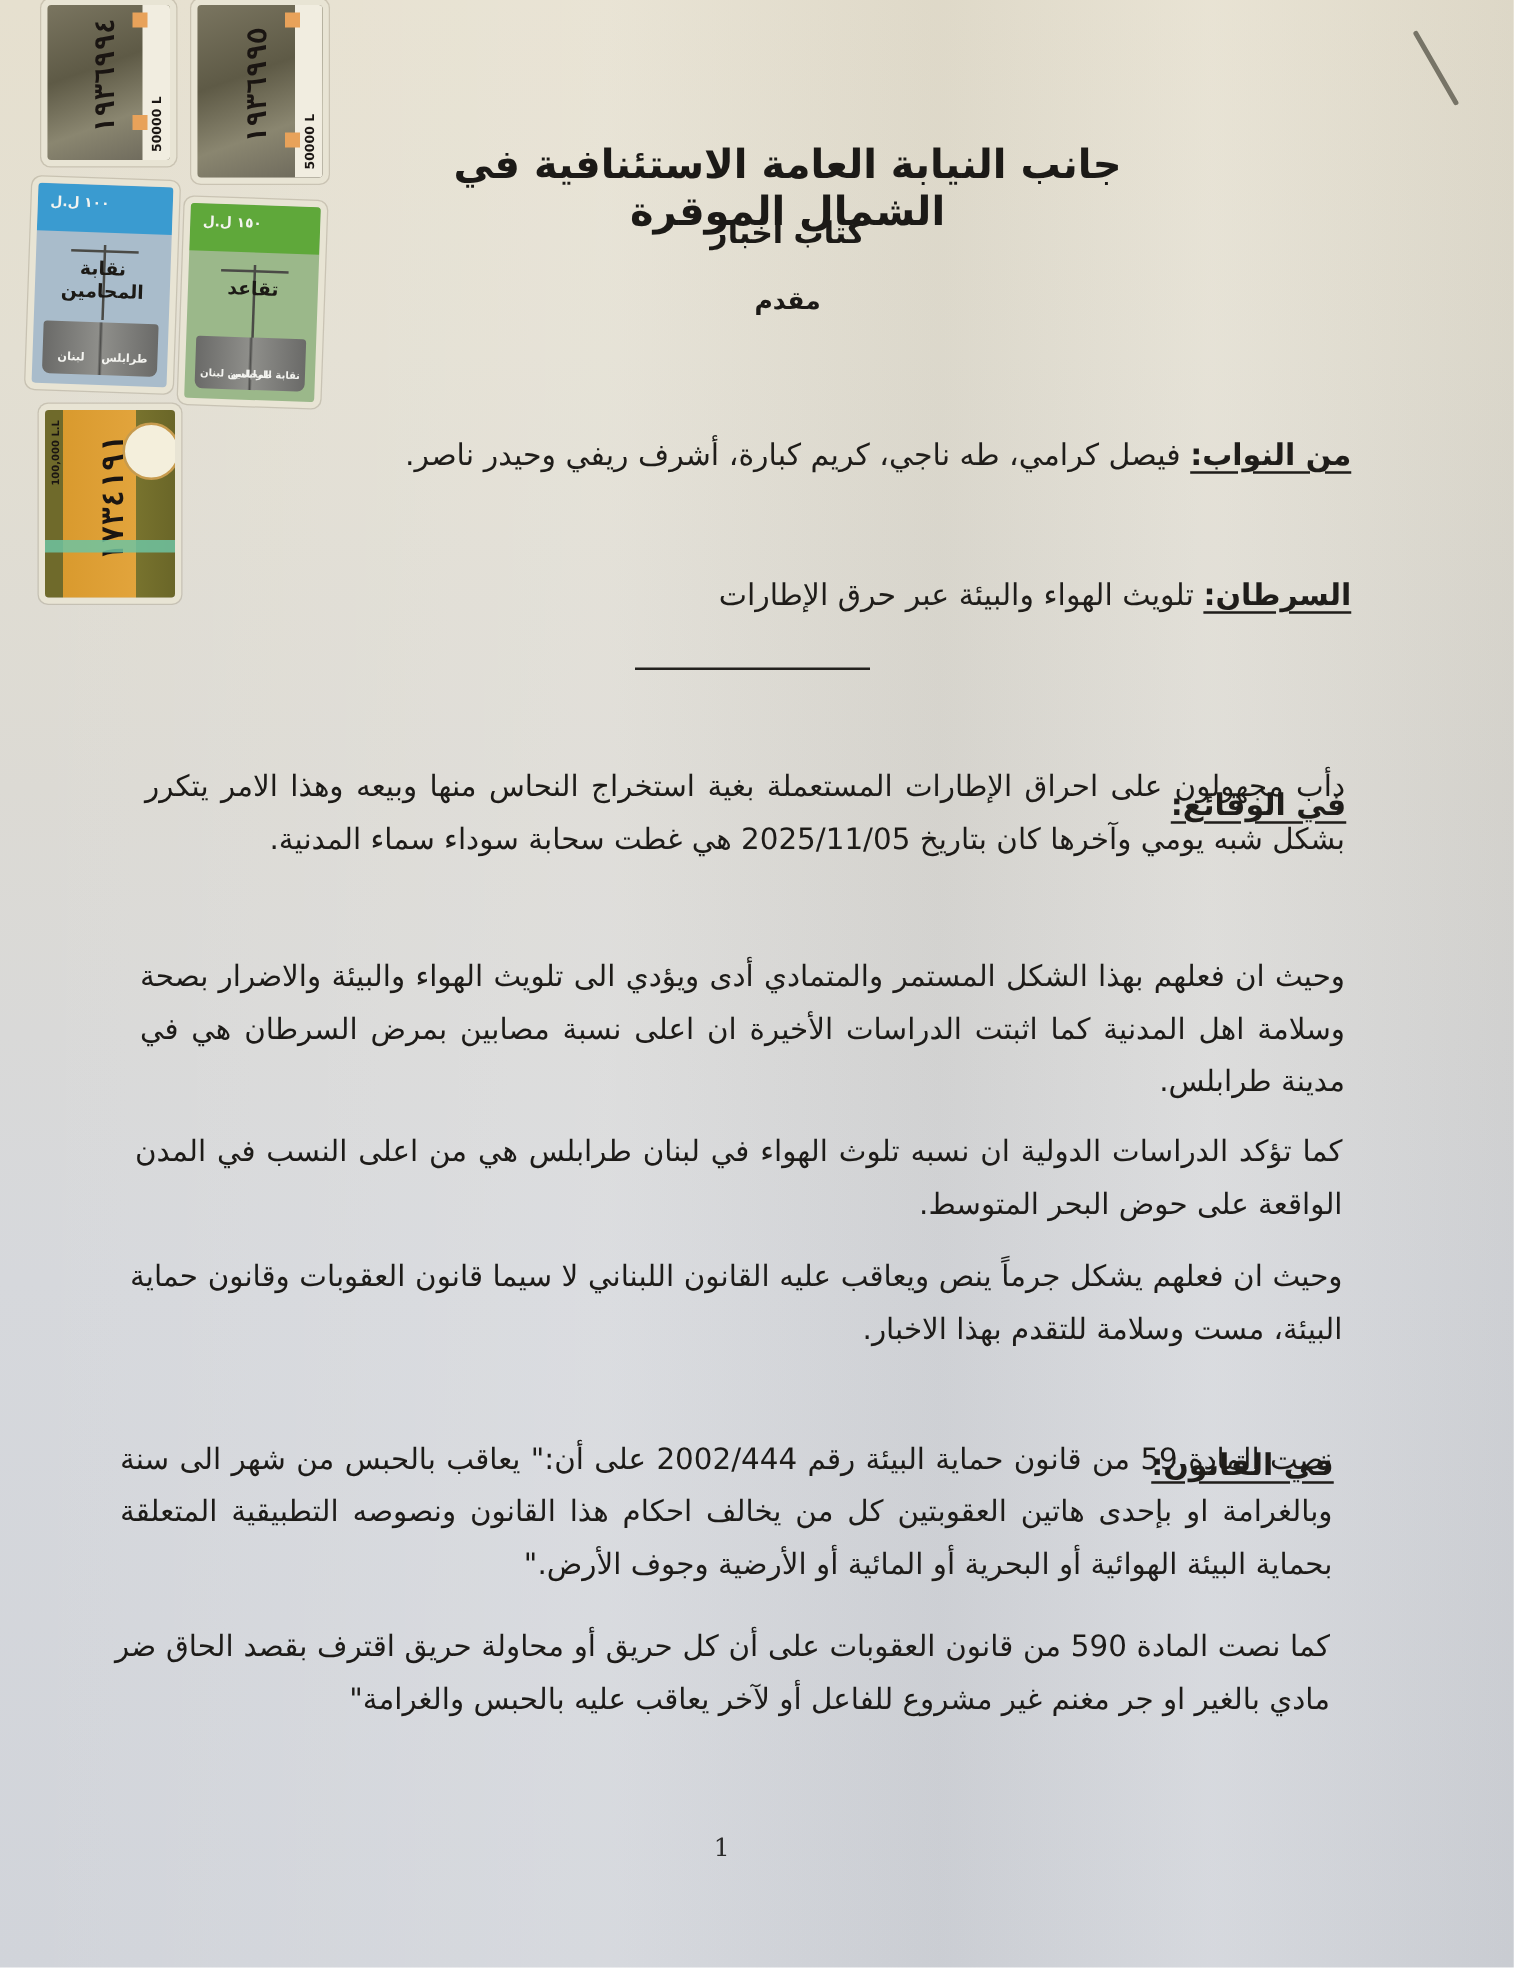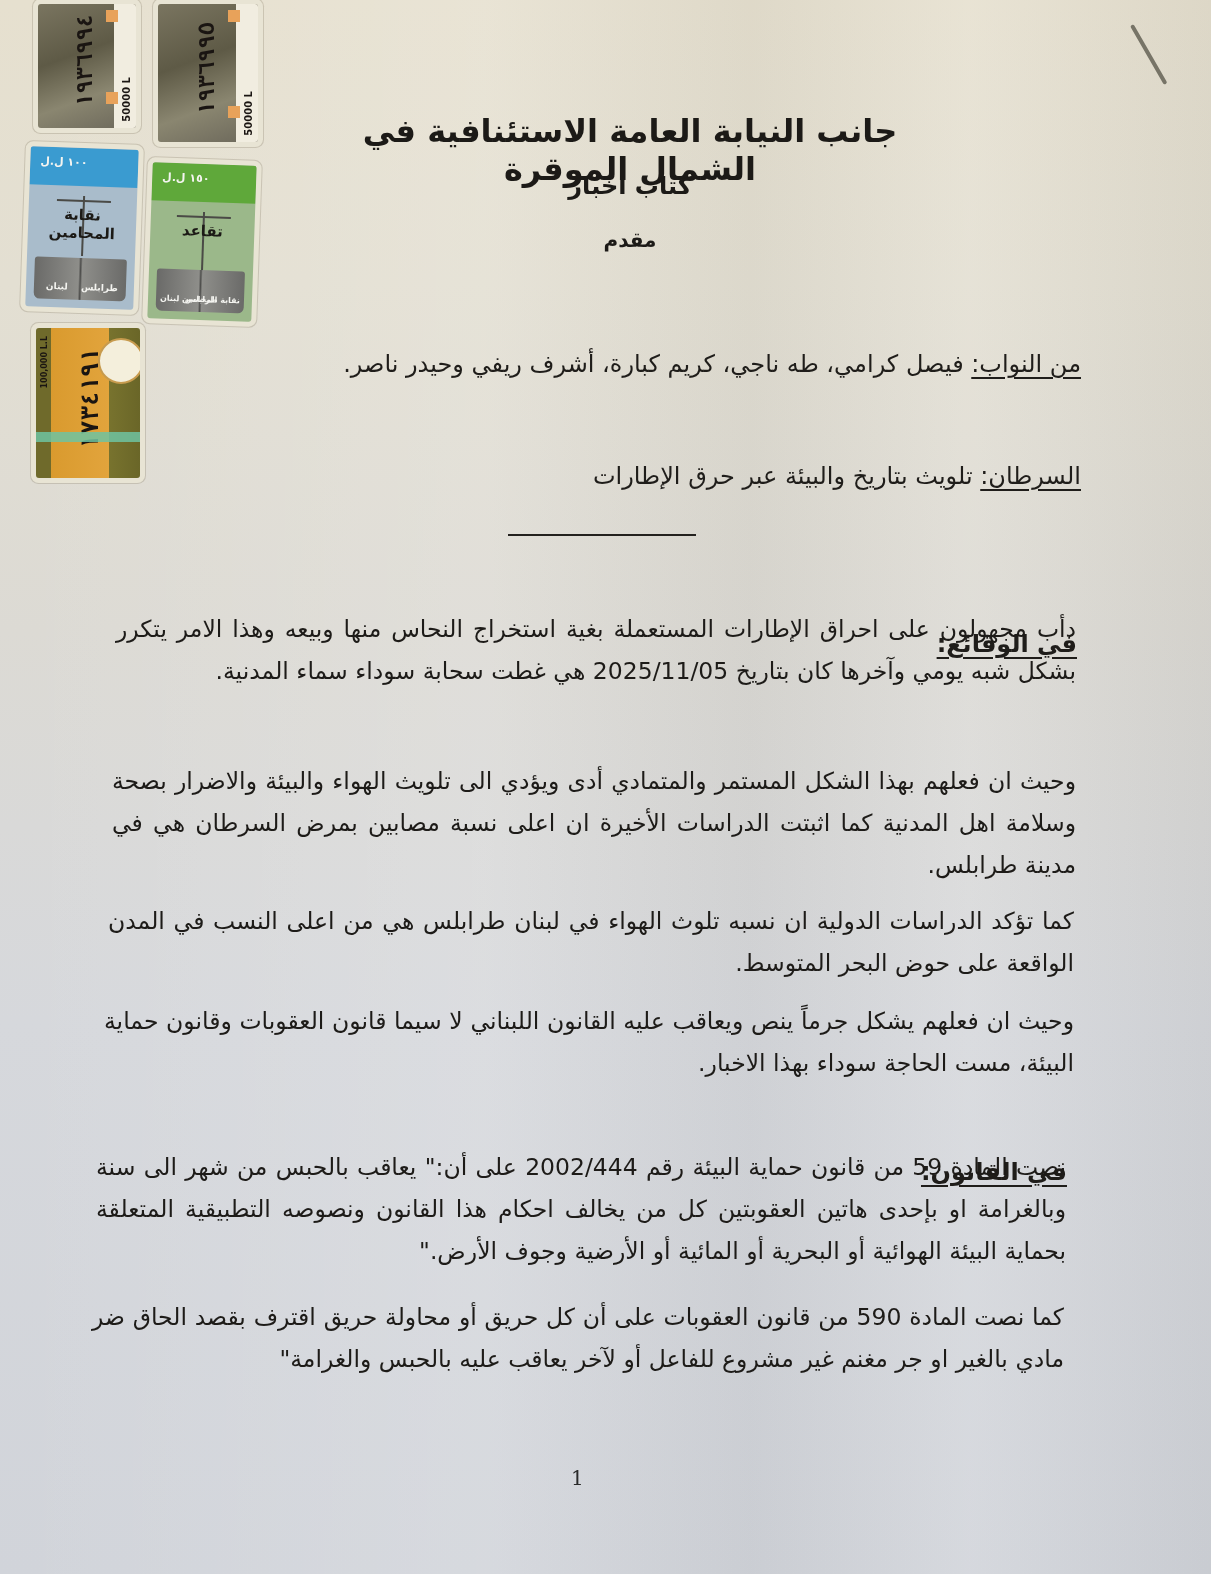--- a/index.html
+++ b/index.html
@@ -20,21 +20,21 @@
       opacity:.8;
     }
     .heading {
       position:absolute; left:300px; width:660px; text-align:center; direction:rtl;
       font-weight:bold; color:#1c1a17;
     }
     .h1 { top:112px; font-size:32px; }
     .h2 { top:172px; font-size:24px; }
     .h3 { top:228px; font-size:20px; }
     .line-block { position:absolute; right:130px; direction:rtl; text-align:right; font-size:24px; }
-    .label-u { text-decoration:underline; font-weight:normal; text-underline-offset:5px; }
+    .label-u { text-decoration:underline; font-weight:bold; text-underline-offset:5px; }
     .from { top:350px; }
     .subject { top:462px; }
     .rule {
       position:absolute; left:508px; top:534px; width:188px; height:2px; background:#23211e;
     }
     .section-title {
       position:absolute; right:134px; direction:rtl; font-size:24px; font-weight:bold;
       text-decoration:underline; text-underline-offset:5px;margin-top:48px;
     }
     .para {
@@ -145,29 +145,29 @@
 
   <div class="heading h1">جانب النيابة العامة الاستئنافية في الشمال الموقرة</div>
   <div class="heading h2">كتاب اخبار</div>
   <div class="heading h3">مقدم</div>
 
   <div class="line-block from">
     <span class="label-u">من النواب:</span><span> فيصل كرامي، طه ناجي، كريم كبارة، أشرف ريفي وحيدر ناصر.</span>
   </div>
 
   <div class="line-block subject">
-    <span class="label-u">السرطان:</span><span> تلويث بتاريخ والبيئة عبر حرق الإطارات</span>
+    <span class="label-u">السرطان:</span><span> تلويث الهواء والبيئة عبر حرق الإطارات</span>
   </div>
 
   <div class="rule"></div>
 
   <div class="section-title" style="top:582px;">في الوقائع:</div>
   <div class="para" style="top:608px;left:116px;width:960px;">دأب مجهولون على احراق الإطارات المستعملة بغية استخراج النحاس منها وبيعه وهذا الامر يتكرر بشكل شبه يومي وآخرها كان بتاريخ 2025/11/05 هي غطت سحابة سوداء سماء المدنية.</div>
   <div class="para" style="top:760px;left:112px;width:964px;">وحيث ان فعلهم بهذا الشكل المستمر والمتمادي أدى ويؤدي الى تلويث الهواء والبيئة والاضرار بصحة وسلامة اهل المدنية كما اثبتت الدراسات الأخيرة ان اعلى نسبة مصابين بمرض السرطان هي في مدينة طرابلس.</div>
   <div class="para" style="top:900px;left:108px;width:966px;">كما تؤكد الدراسات الدولية ان نسبه تلوث الهواء في لبنان طرابلس هي من اعلى النسب في المدن الواقعة على حوض البحر المتوسط.</div>
-  <div class="para" style="top:1000px;left:104px;width:970px;">وحيث ان فعلهم يشكل جرماً ينص ويعاقب عليه القانون اللبناني لا سيما قانون العقوبات وقانون حماية البيئة، مست الحاجة سوداء بهذا الاخبار.</div>
+  <div class="para" style="top:1000px;left:104px;width:970px;">وحيث ان فعلهم يشكل جرماً ينص ويعاقب عليه القانون اللبناني لا سيما قانون العقوبات وقانون حماية البيئة، مست وسلامة للتقدم بهذا الاخبار.</div>
 
   <div class="section-title" style="top:1110px;right:144px;">في القانون:</div>
   <div class="para" style="top:1146px;left:96px;width:970px;">نصت المادة 59 من قانون حماية البيئة رقم 2002/444 على أن:" يعاقب بالحبس من شهر الى سنة وبالغرامة او بإحدى هاتين العقوبتين كل من يخالف احكام هذا القانون ونصوصه التطبيقية المتعلقة بحماية البيئة الهوائية أو البحرية أو المائية أو الأرضية وجوف الأرض."</div>
   <div class="para" style="top:1296px;left:92px;width:972px;">كما نصت المادة 590 من قانون العقوبات على أن كل حريق أو محاولة حريق اقترف بقصد الحاق ضر مادي بالغير او جر مغنم غير مشروع للفاعل أو لآخر يعاقب عليه بالحبس والغرامة"</div>
 
   <div class="page-num">1</div>
 </div>
 
 </body></html>

